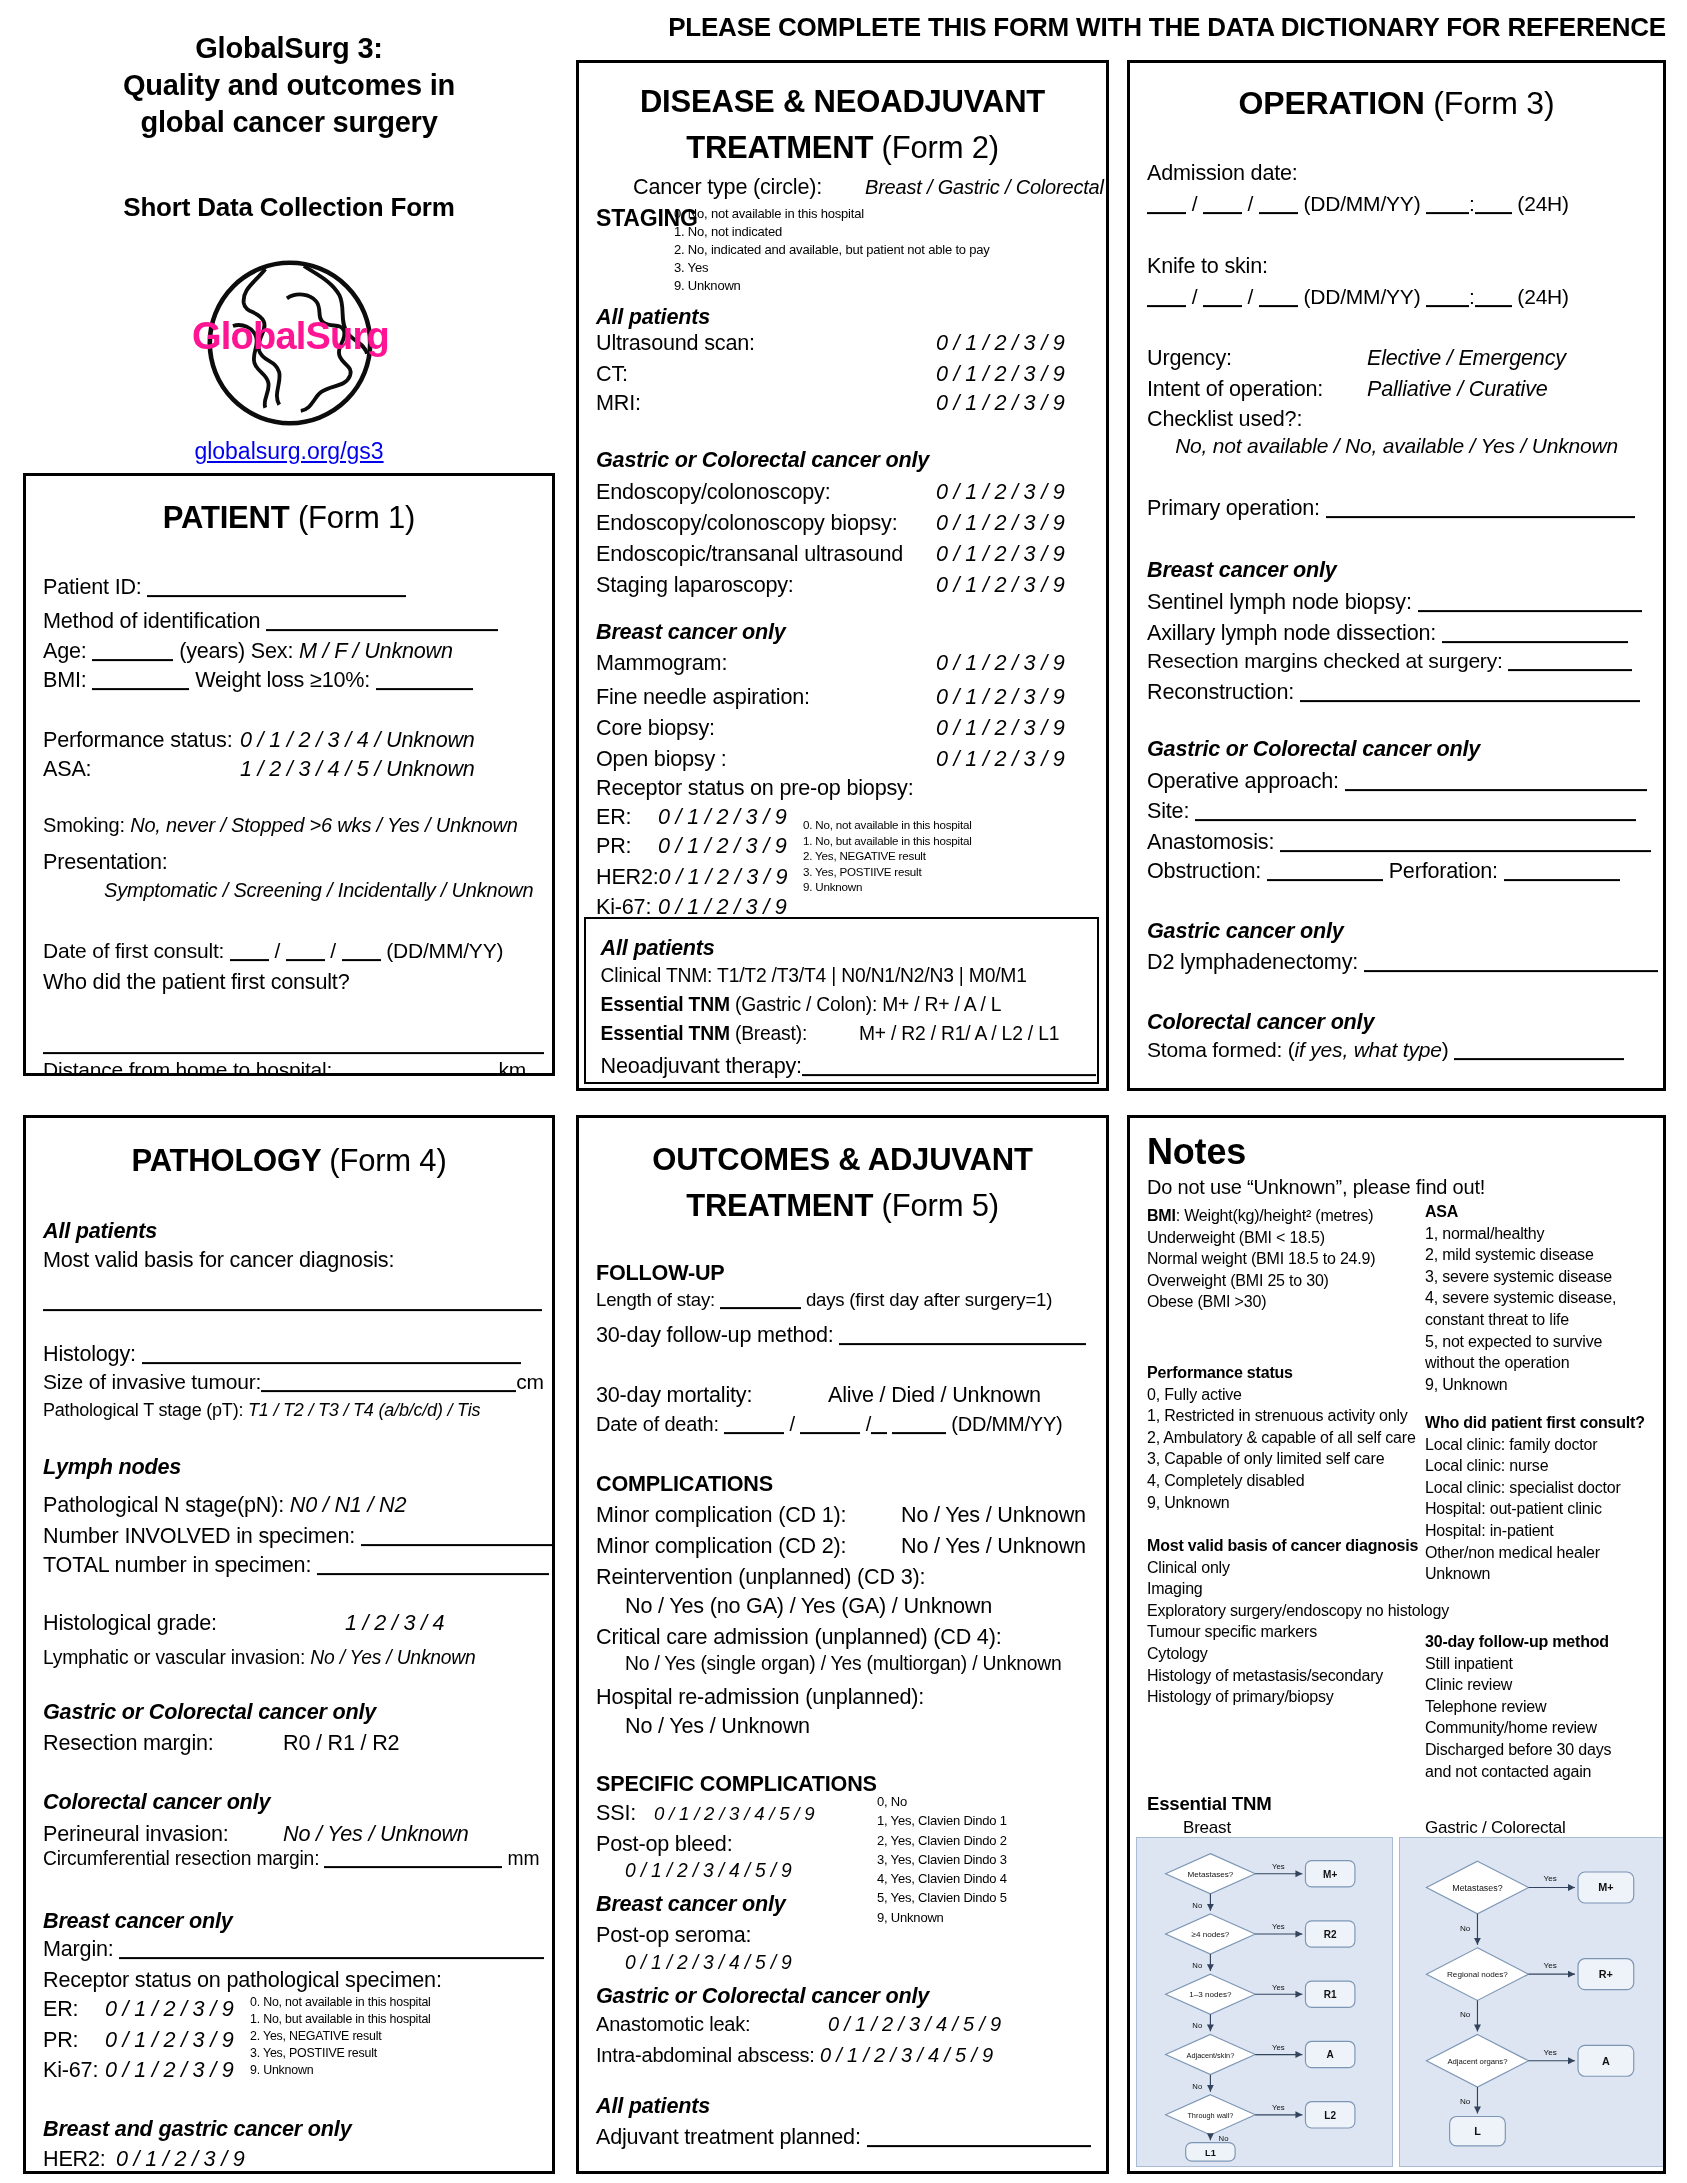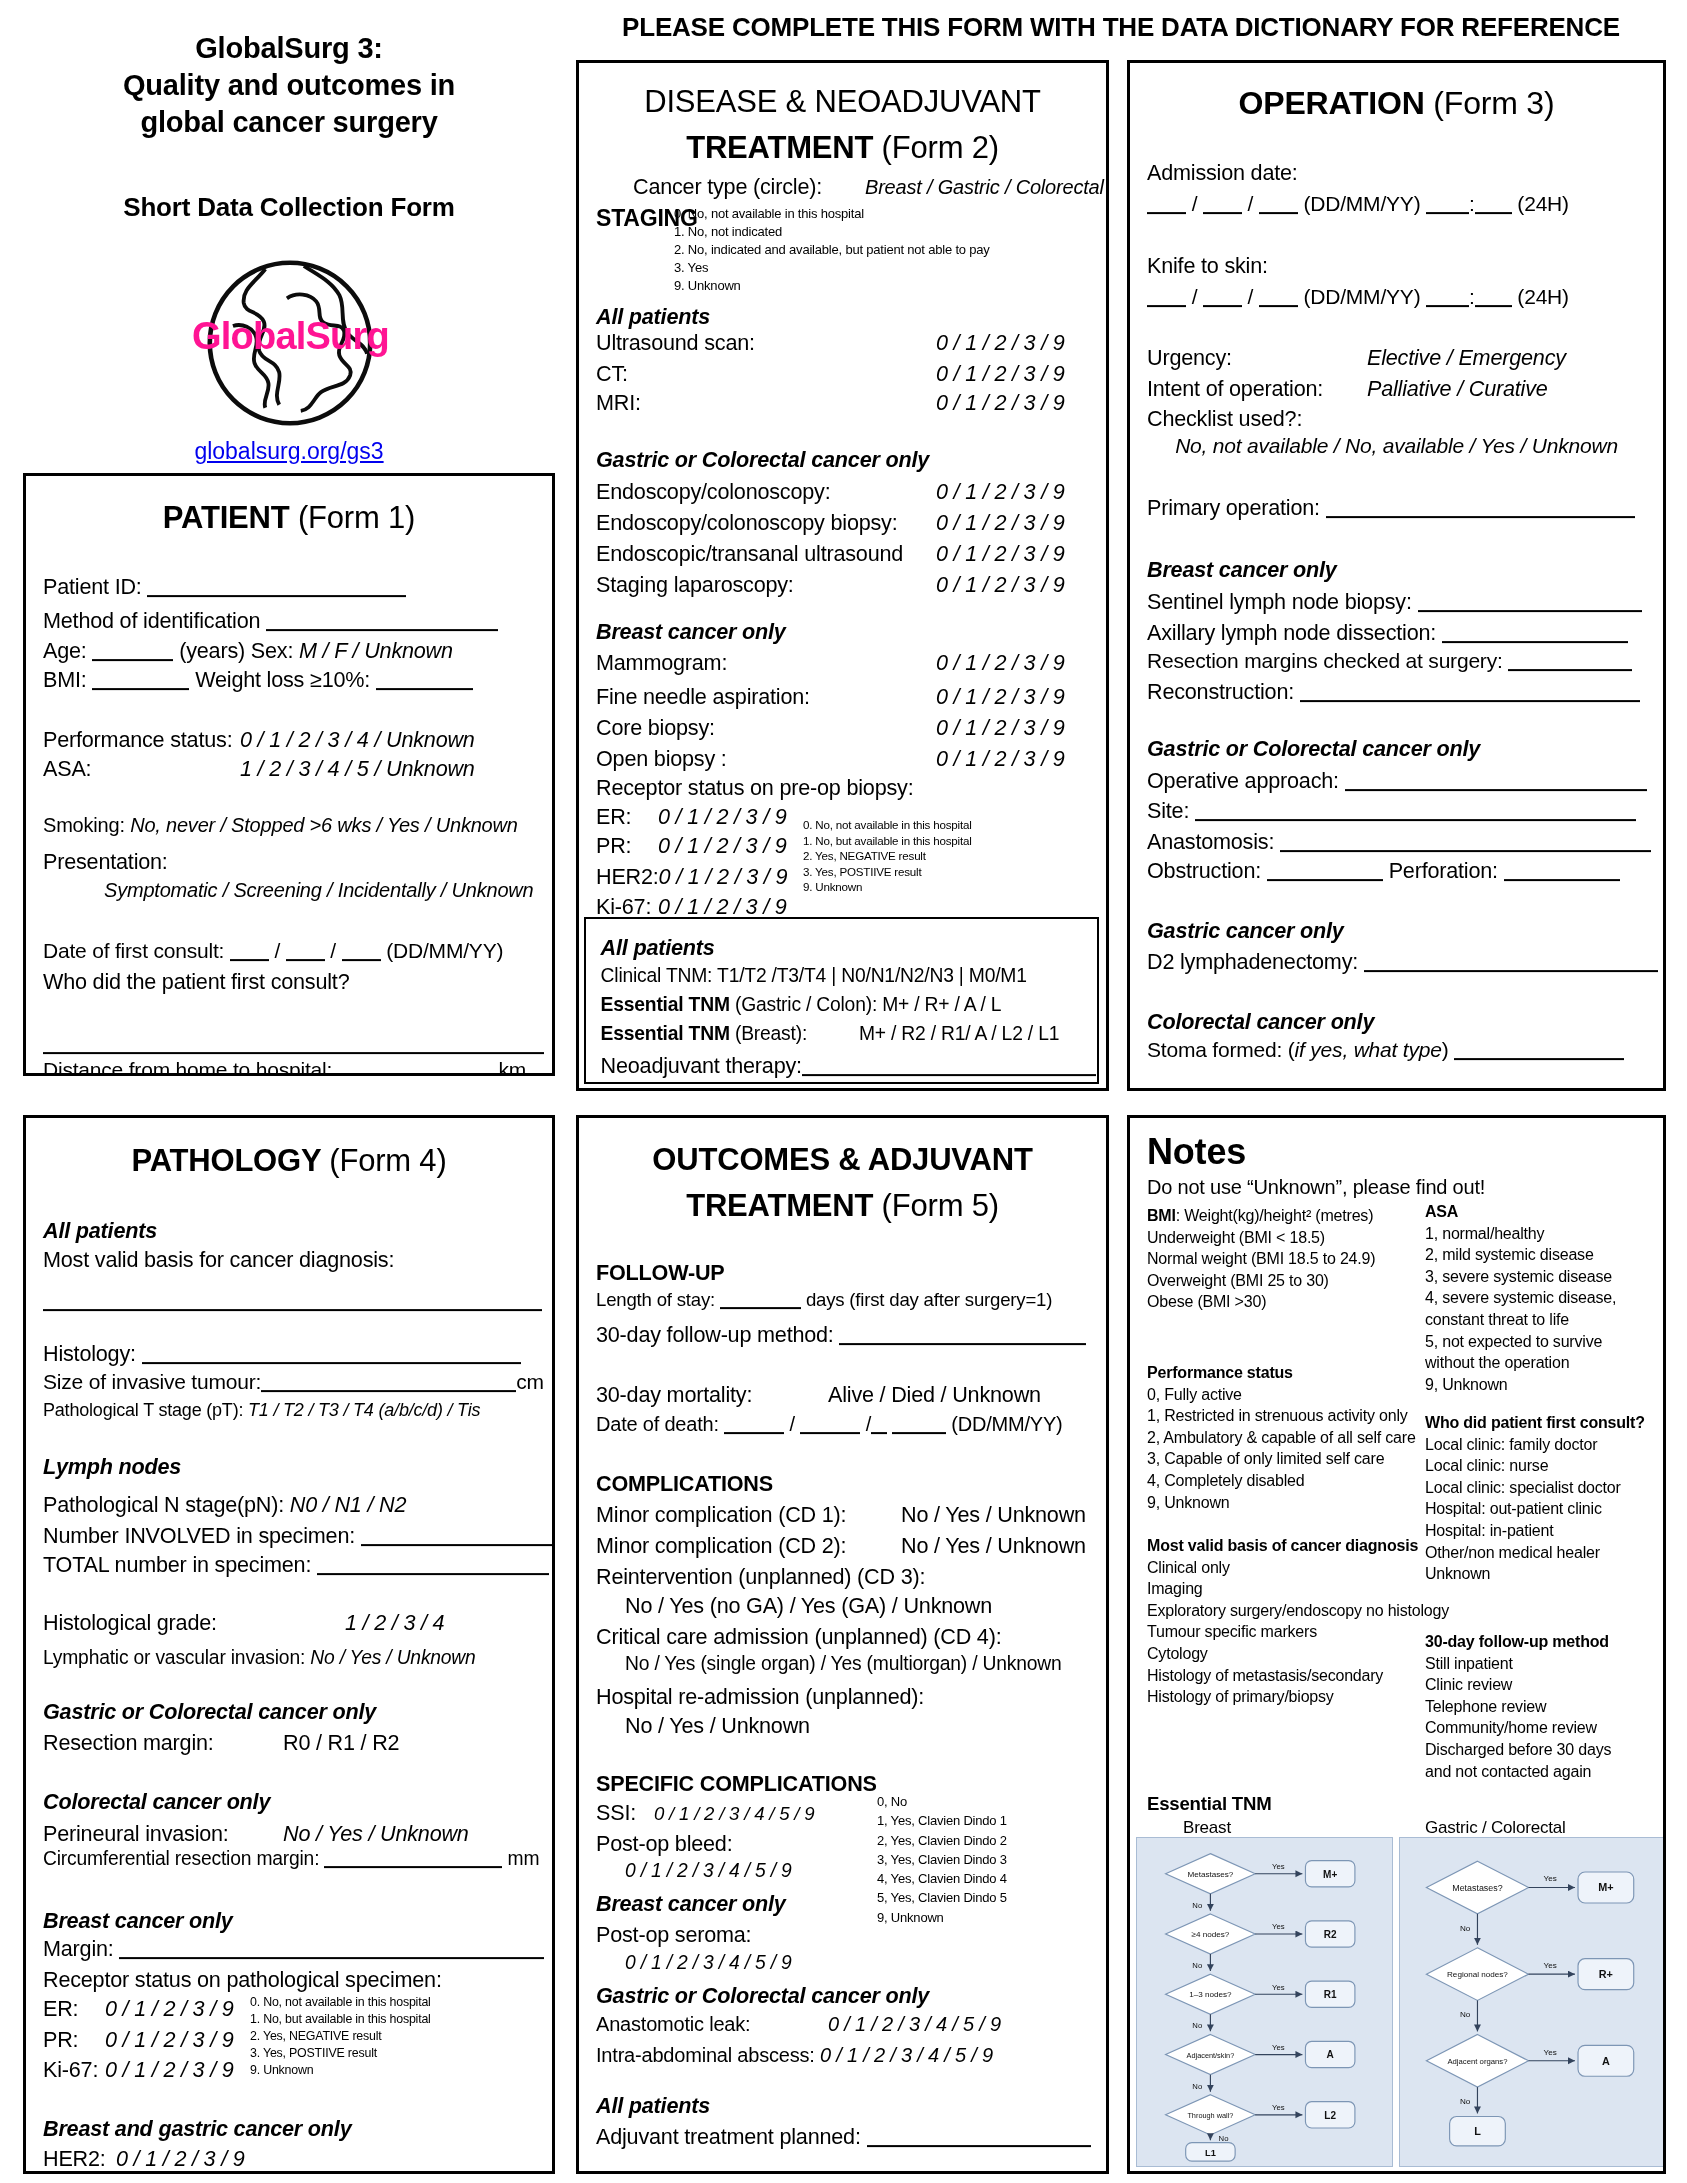--- a/index.html
+++ b/index.html
@@ -6,21 +6,21 @@
   body{
     width:1688px;height:2183px;position:relative;overflow:hidden;
     background:#fff;color:#000;
     font-family:"Liberation Sans","DejaVu Sans",sans-serif;
   }
   .panel{position:absolute;border:3.1px solid #000;box-sizing:border-box;background:#fff;overflow:hidden}
   .nopanel{position:absolute;overflow:visible}
   .item{position:absolute;white-space:nowrap;line-height:1.28;letter-spacing:-0.2px}
   .ln{line-height:inherit}
   .blank{display:inline-block;border-bottom:2.3px solid #000;height:.85em;transform:translateY(3.1px)}
-  .instruction{position:absolute;text-align:center;font-weight:700;font-size:26px;letter-spacing:-0.2px}
+  .instruction{position:absolute;text-align:right;font-weight:700;font-size:26px;letter-spacing:-0.2px}
   .sitelink{position:absolute;text-align:center;font-size:23px;color:var(--blue,#0000ee);text-decoration:underline;display:block}
   .logoText{position:absolute;text-align:center;font-weight:700;font-size:38px;color:var(--pink,#ff1493);letter-spacing:-0.8px}
   .subbox{position:absolute;border:2.3px solid #000;box-sizing:border-box}
   svg text{font-family:"Liberation Sans","DejaVu Sans",sans-serif;fill:#111}
   .flow{position:absolute;background:var(--flowbg,#dce5f1);border:0.8px solid #a9bcd4}
 </style>
 </head>
 <body style="--pink: #ff1493; --blue: #0000ee; --flowbg: #dce5f1;">
 
 <div class="instruction" style="left:576px;top:12.4px;width:1090px">PLEASE COMPLETE THIS FORM WITH THE DATA DICTIONARY FOR REFERENCE</div>
@@ -92,21 +92,21 @@
       <div class="ln"><span class="blank" style="width: 501px;"></span></div>
     </div>
     <div class="item" style="top: 581px; left: 17px; font-size: 21px;">
       <div class="ln"><span>Distance from home to hospital: </span><span class="blank" style="width: 155px;"></span><span> km</span></div>
     </div>
   </div>
 
 <div class="panel" style="left:576px;top:60px;width:533px;height:1031px">
   <div class="subbox" style="left:4.6px;top:854px;width:515px;height:167px"></div>
 <div class="item" style="top: 18.6px; left: 0px; right: 0px; text-align: center; font-size: 31px;">
-      <div class="ln"><span style="font-weight: 400;">DISEASE &amp; NEOADJUVANT</span></div>
+      <div class="ln"><span style="font-weight: 700;">DISEASE &amp; NEOADJUVANT</span></div>
     </div>
     <div class="item" style="top: 65px; left: 0px; right: 0px; text-align: center; font-size: 31px;">
       <div class="ln"><span style="font-weight: 700;">TREATMENT </span><span>(Form 2)</span></div>
     </div>
     <div class="item" style="top: 110px; left: 17px; font-size: 21.6px;">
       <div class="ln"><span style="display: inline-block; min-width: 232px; margin-left: 37px;">Cancer type (circle):</span><span style="font-style: italic; font-size: 20px;">Breast / Gastric / Colorectal</span></div>
     </div>
     <div class="item" style="top: 141px; left: 17px; font-size: 21.6px;">
       <div class="ln"><span style="font-weight: 700; font-size: 23px;">STAGING</span></div>
     </div>

